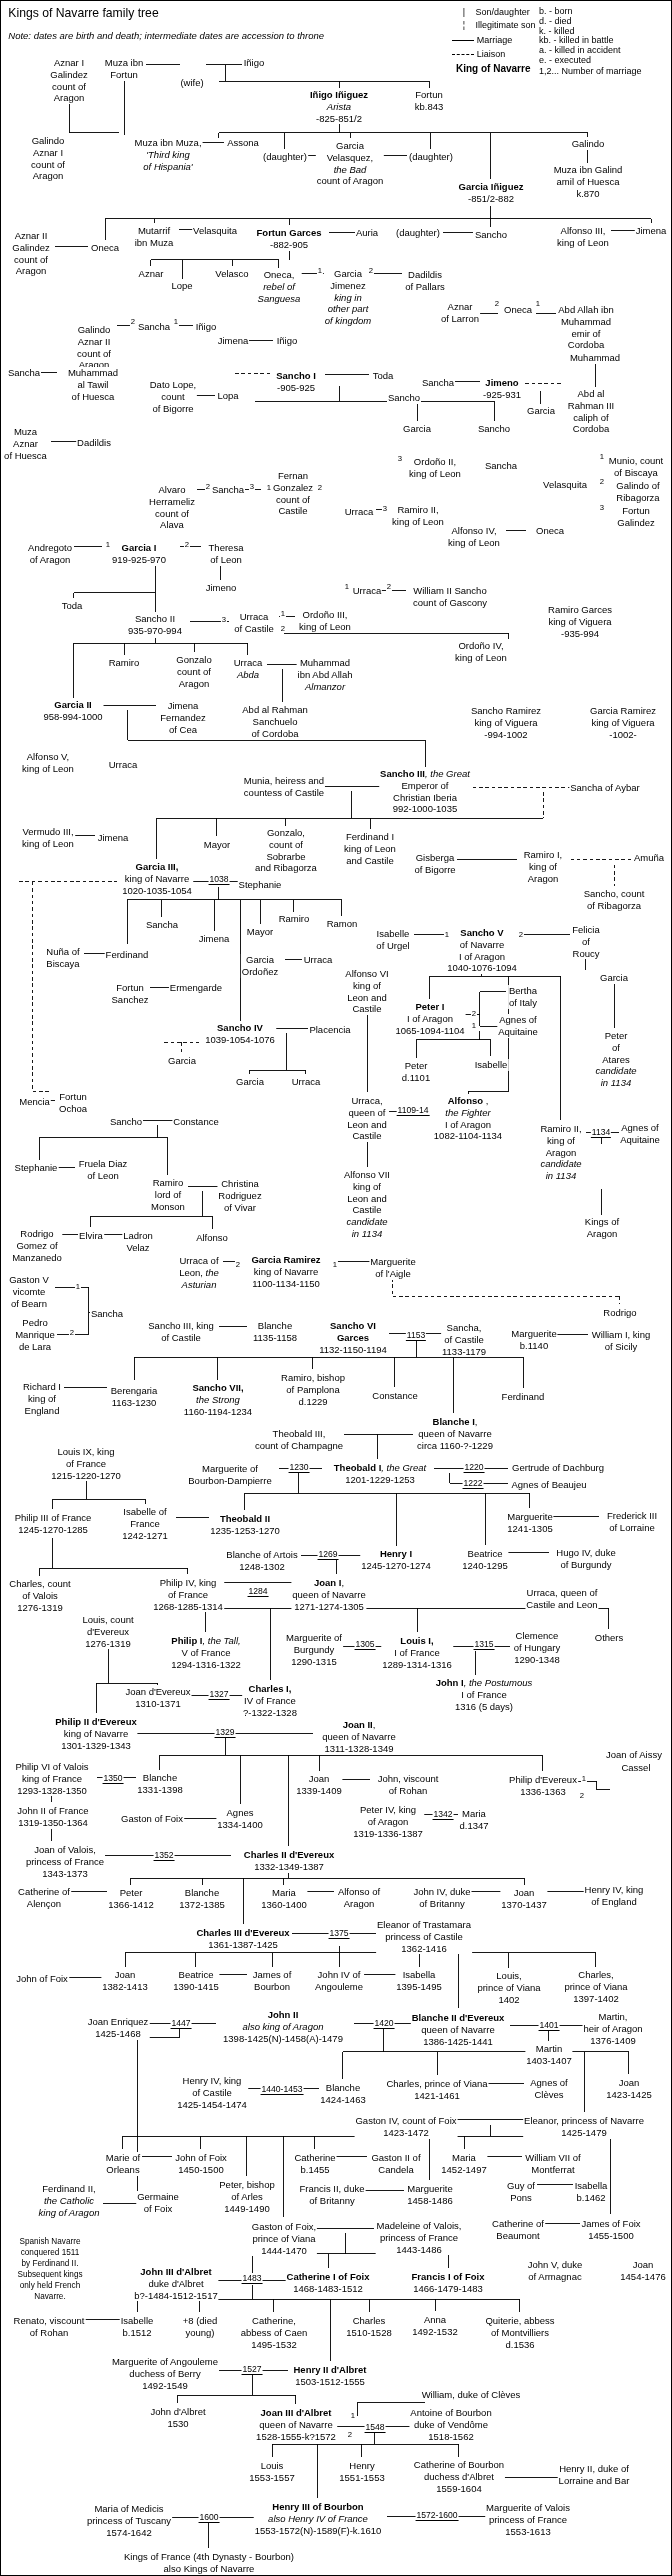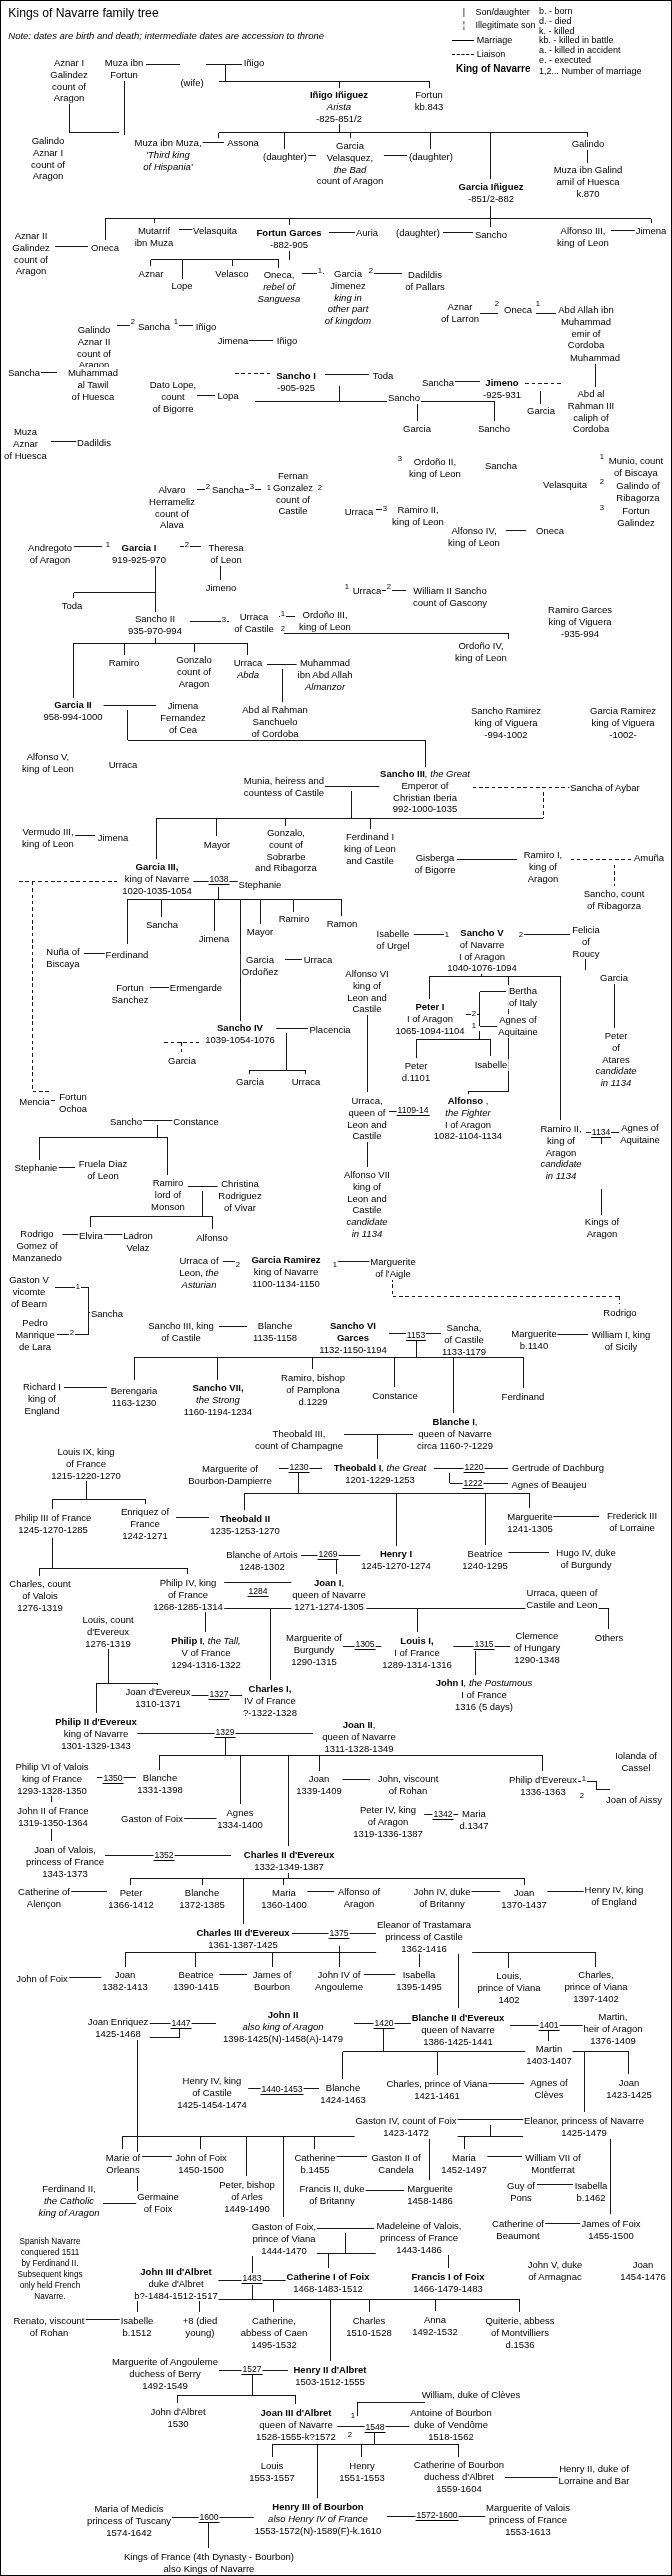--- a/index.html
+++ b/index.html
@@ -1084,21 +1084,21 @@
         <div><span>Gertrude of Dachburg</span></div>
       </div>
       <div class="node" style="left: 548px; top: 1478px;">
         <div><span>Agnes of Beaujeu</span></div>
       </div>
       <div class="node" style="left: 52px; top: 1511px;">
         <div><span>Philip III of France</span></div>
         <div><span>1245-1270-1285</span></div>
       </div>
       <div class="node" style="left: 144px; top: 1505px;">
-        <div><span>Enriquez of</span></div>
+        <div><span>Isabelle of</span></div>
         <div><span>France</span></div>
         <div><span>1242-1271</span></div>
       </div>
       <div class="node" style="left: 244px; top: 1512px;">
         <div><span style="font-weight: bold;">Theobald II</span></div>
         <div><span>1235-1253-1270</span></div>
       </div>
       <div class="node" style="left: 529px; top: 1510px;">
         <div><span>Marguerite</span></div>
         <div><span>1241-1305</span></div>
@@ -1212,21 +1212,21 @@
         <div><span>1339-1409</span></div>
       </div>
       <div class="node" style="left: 407px; top: 1772px;">
         <div><span>John, viscount</span></div>
         <div><span>of Rohan</span></div>
       </div>
       <div class="node" style="left: 542px; top: 1773px;">
         <div><span>Philip d'Evereux</span></div>
         <div><span>1336-1363</span></div>
       </div>
-      <div class="node" style="left: 633px; top: 1793px;">
+      <div class="node" style="left: 633px; top: 1748px;">
         <div><span>Joan of Aissy</span></div>
       </div>
       <div class="node" style="left: 52px; top: 1804px;">
         <div><span>John II of France</span></div>
         <div><span>1319-1350-1364</span></div>
       </div>
       <div class="node" style="left: 151px; top: 1812px;">
         <div><span>Gaston of Foix</span></div>
       </div>
       <div class="node" style="left: 239px; top: 1806px;">

